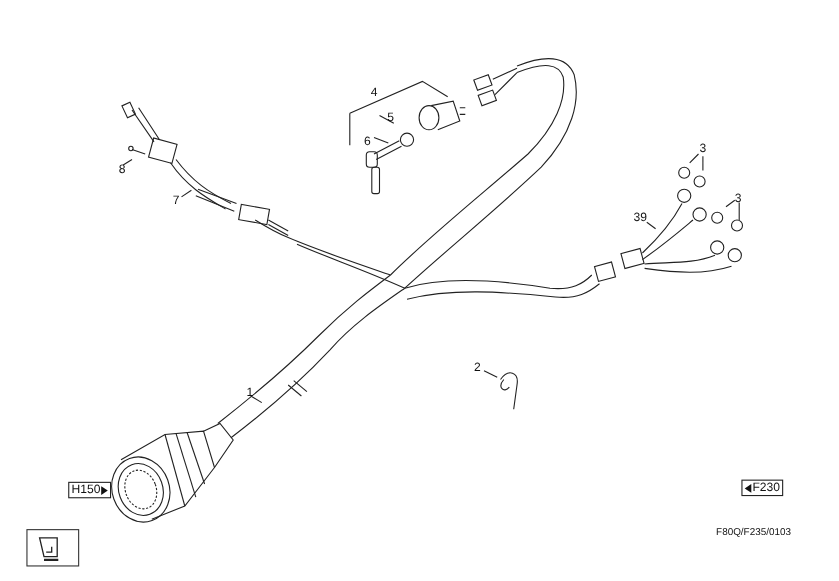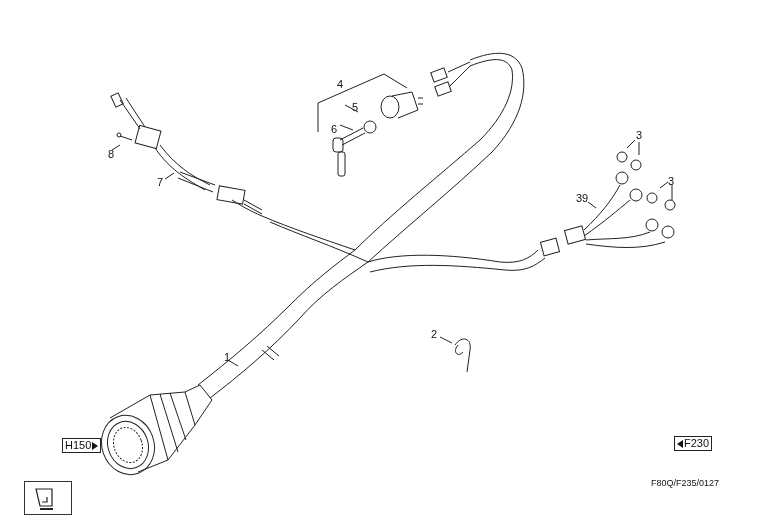--- a/index.html
+++ b/index.html
@@ -126,21 +126,21 @@
 <div class="ref-box" style="left:62px;top:438px">
   <span>H150</span>
   <span class="tri-right"></span>
 </div>
 
 <div class="ref-box" style="left:674px;top:436px">
   <span class="tri-left"></span>
   <span>F230</span>
 </div>
 
-<span class="drawing-code" style="left:651px;top:478px">F80Q/F235/0127</span>
+<span class="drawing-code" style="left:651px;top:478px">F80Q/F235/0103</span>
 
 <div class="icon-box">
   <svg width="46" height="32" viewBox="0 0 46 32" fill="none" stroke="#222" stroke-width="1.2">
     <path d="M11,7 L27,7 L27,24 L15,24 Z"></path>
     <path d="M17,20 L22,20 L22,15"></path>
     <path d="M15,27 L28,27" stroke-width="2"></path>
   </svg>
 </div>
 
 </body></html>

